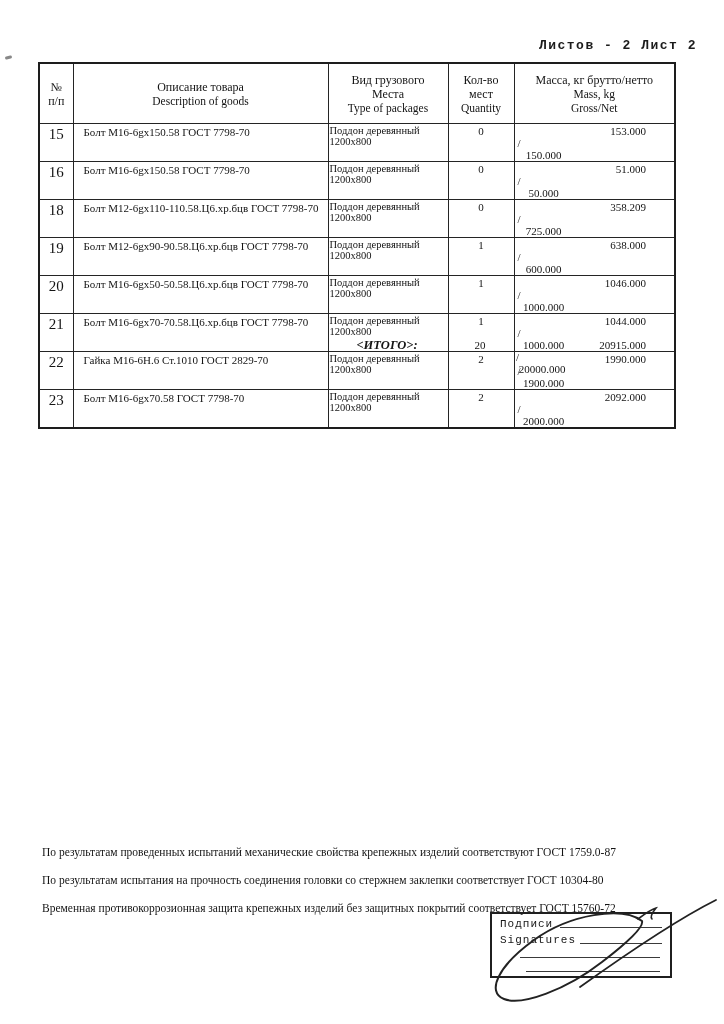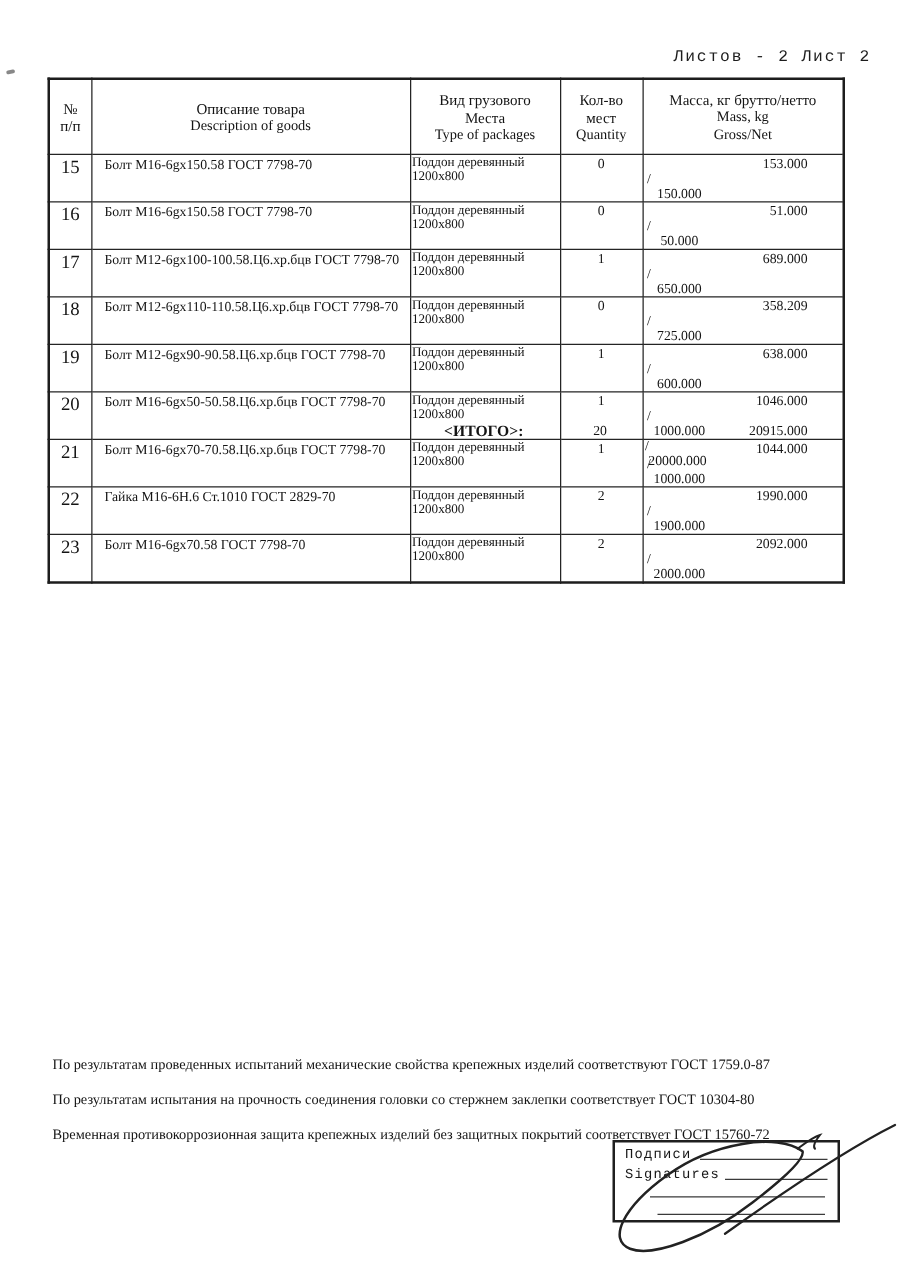--- a/index.html
+++ b/index.html
@@ -11,21 +11,21 @@
     color:#141414;
     overflow:hidden;
   }
   .speck {
     position:absolute; left:5px; top:56px; width:7px; height:3px;
     background:#6a6a6a; border-radius:2px; transform:rotate(-12deg); opacity:.8;
   }
   .sheet-info {
     position:absolute; top:38px; right:27px;
     font-family:"Liberation Mono", "DejaVu Sans Mono", monospace;
-    font-size:13px; letter-spacing:1.5px; color:#1c1c1c;
+    font-size:13px; letter-spacing:1.5px; color:#1c1c1c;font-weight:bold;
   }
   table.goods {
     position:absolute; left:38px; top:62px; width:636px;
     border-collapse:collapse; table-layout:fixed;
     border:2px solid #1d1d1d;
   }
   table.goods th, table.goods td {
     border:1px solid #242424;
     overflow:hidden;
   }
@@ -43,21 +43,21 @@
   td.c-mass { vertical-align:top; padding:1px 28px 0 0; }
   .mass-line { display:flex; justify-content:flex-end; font-size:11px; line-height:12px;flex-direction:column; }
   .mass-gross { text-align:right; }
   .mass-sep { margin:0 3px; }
   .mass-net { width:58px; text-align:center; }
   .totals-row {
     position:absolute; left:38px; top:338px; width:636px;
     display:flex; align-items:flex-start;
   }
   .t-spacer { width:289px; }
-  .t-label  { width:120px; text-align:center; font-weight:bold; font-size:12.5px; }
+  .t-label  { width:120px; text-align:center; font-weight:bold; font-size:12.5px;font-style:italic; }
   .t-qty    { width:66px; text-align:center; font-size:11px; padding-top:1px; }
   .t-mass   { width:161px; box-sizing:border-box; padding:1px 28px 0 0; }
   .notes { position:absolute; left:42px; top:838px; width:640px; }
   .note-line { font-size:11.5px; line-height:28px; white-space:nowrap; }
   .sig-box {
     position:absolute; left:490px; top:912px; width:182px; height:66px;
     border:2px solid #1f1f1f; box-sizing:border-box;
   }
   .sig-label {
     position:absolute; left:8px;
@@ -144,36 +144,20 @@
         <td class="c-qty">0</td>
         <td class="c-mass">
           <div class="mass-line">
             <span class="mass-gross">51.000</span>
             <span class="mass-sep">/</span>
             <span class="mass-net">50.000</span>
           </div>
         </td>
       </tr>
 
-      <tr>
-        <td class="c-num">17</td>
-        <td class="c-desc">Болт М12-6gx100-100.58.Ц6.хр.бцв ГОСТ 7798-70</td>
-        <td class="c-pkg">
-          <div>Поддон деревянный</div>
-          <div>1200х800</div>
-        </td>
-        <td class="c-qty">1</td>
-        <td class="c-mass">
-          <div class="mass-line">
-            <span class="mass-gross">689.000</span>
-            <span class="mass-sep">/</span>
-            <span class="mass-net">650.000</span>
-          </div>
-        </td>
-      </tr>
 
       <tr>
         <td class="c-num">18</td>
         <td class="c-desc">Болт М12-6gx110-110.58.Ц6.хр.бцв ГОСТ 7798-70</td>
         <td class="c-pkg">
           <div>Поддон деревянный</div>
           <div>1200х800</div>
         </td>
         <td class="c-qty">0</td>
         <td class="c-mass">

